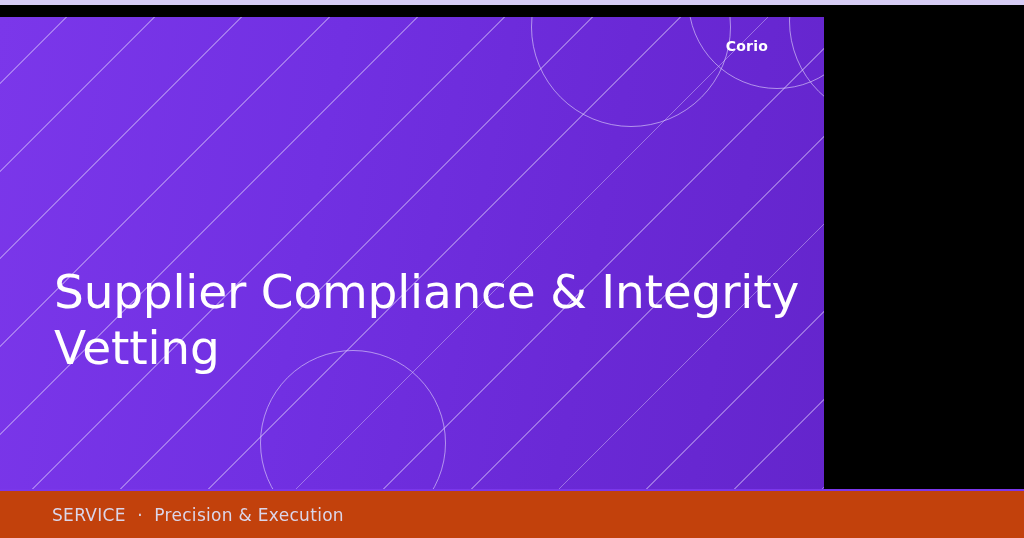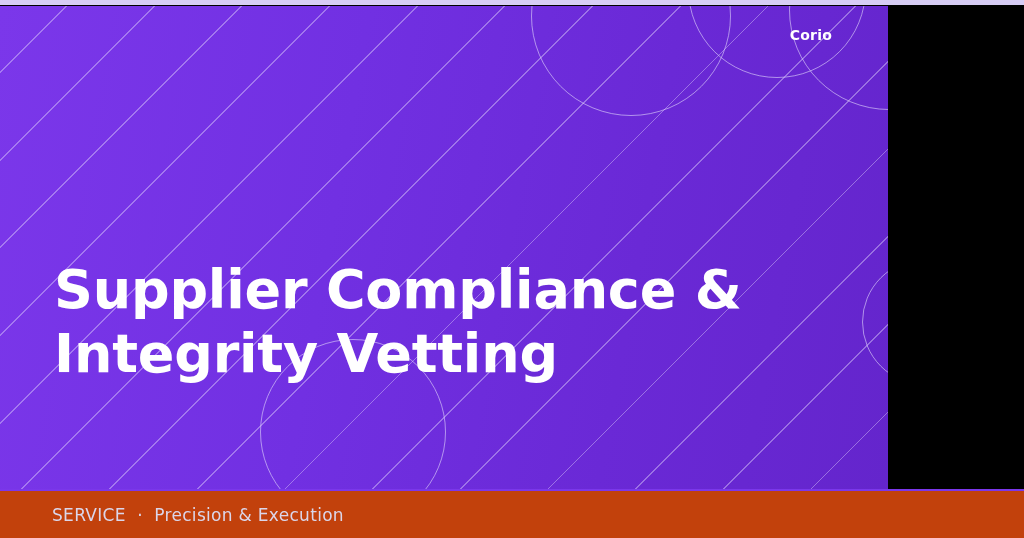--- a/index.html
+++ b/index.html
@@ -22,22 +22,22 @@
     top: 0; left: 0;
     width: 1024px;
     height: 5px;
     background: #d7cdf5;
     z-index: 6;
   }
 
   
   .stage {
     position: absolute;
-    top: 6px; left: 0;
-    width: 888px;
+    top: 17px; left: 0;
+    width: 824px;
     height: 489px;
     overflow: hidden;
     background: linear-gradient(100deg, #7b37ea 0%, #7130e2 38%, #6a29d6 70%, #6425cc 100%);
   }
 
   
   .stripes {
     position: absolute;
     top: -40px; left: -40px;
     width: 1120px;
@@ -79,22 +79,22 @@
     z-index: 5;
   }
 
   
   .headline {
     position: absolute;
     left: 54px;
     top: 216px;
     width: 900px;
     color: #ffffff;
-    font-size: 54px;
-    font-weight: bold;
+    font-size: 47px;
+    font-weight: normal;
     letter-spacing: -0.2px;
     line-height: 1.18;
     z-index: 5;
   }
 
   
   .footer {
     position: absolute;
     left: 0;
     top: 489px;

